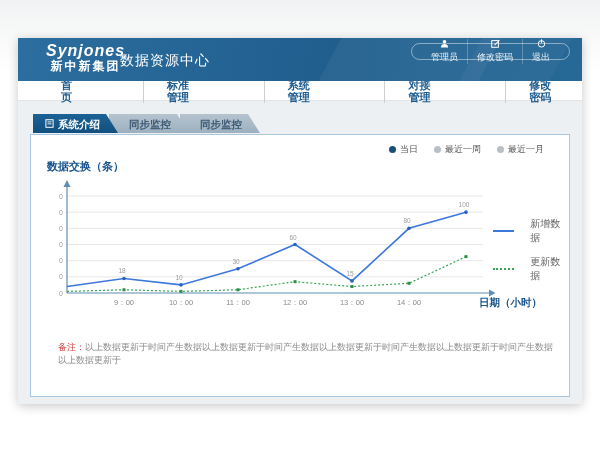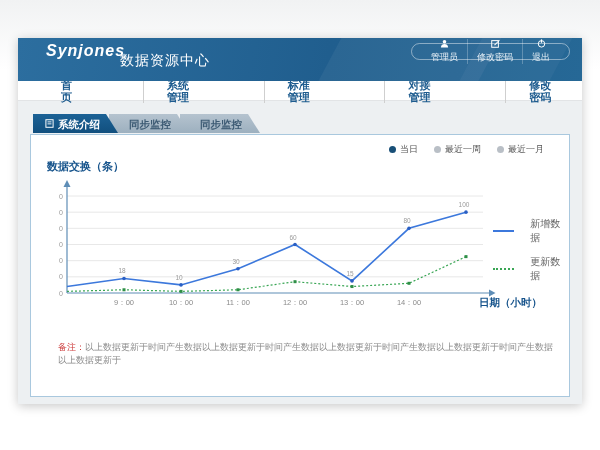--- a/index.html
+++ b/index.html
@@ -71,20 +71,21 @@
 </style>
 </head>
 <body>
 
 <div class="page">
   <div class="window">
 
     <div class="header">
       <div class="logo">
         <div class="logo-en">Synjones</div>
+        <div class="logo-cn">新中新集团</div>
       </div>
       <div class="app-title">数据资源中心</div>
       <div class="user-pill">
         <div class="user-item">
           <svg class="uicon" viewBox="0 0 10 10">
             <circle cx="5" cy="3" r="2" fill="#fff"></circle>
             <path d="M1 9.5 C1 6.8 2.8 5.6 5 5.6 S9 6.8 9 9.5 Z" fill="#fff"></path>
           </svg>
           <span>管理员</span>
         </div>
@@ -100,22 +101,22 @@
             <circle cx="5" cy="5.4" r="3.6" fill="none" stroke="#fff" stroke-width="1.1"></circle>
             <line x1="5" y1="0.4" x2="5" y2="4.2" stroke="#fff" stroke-width="1.3"></line>
           </svg>
           <span>退出</span>
         </div>
       </div>
     </div>
 
     <div class="navbar">
       <div class="nav-item">首页</div>
+      <div class="nav-item">标准管理</div>
       <div class="nav-item">系统管理</div>
-      <div class="nav-item">标准管理</div>
       <div class="nav-item">对接管理</div>
       <div class="nav-item">修改密码</div>
     </div>
 
     <div class="tabs-row">
       <div class="tab active">
         <svg class="ticon" viewBox="0 0 10 10">
           <rect x="1" y="0.8" width="8" height="8.4" fill="none" stroke="#fff" stroke-width="1.1"></rect>
           <line x1="2.8" y1="3.2" x2="7.2" y2="3.2" stroke="#fff" stroke-width="1"></line>
           <line x1="2.8" y1="5.4" x2="7.2" y2="5.4" stroke="#fff" stroke-width="1"></line>

